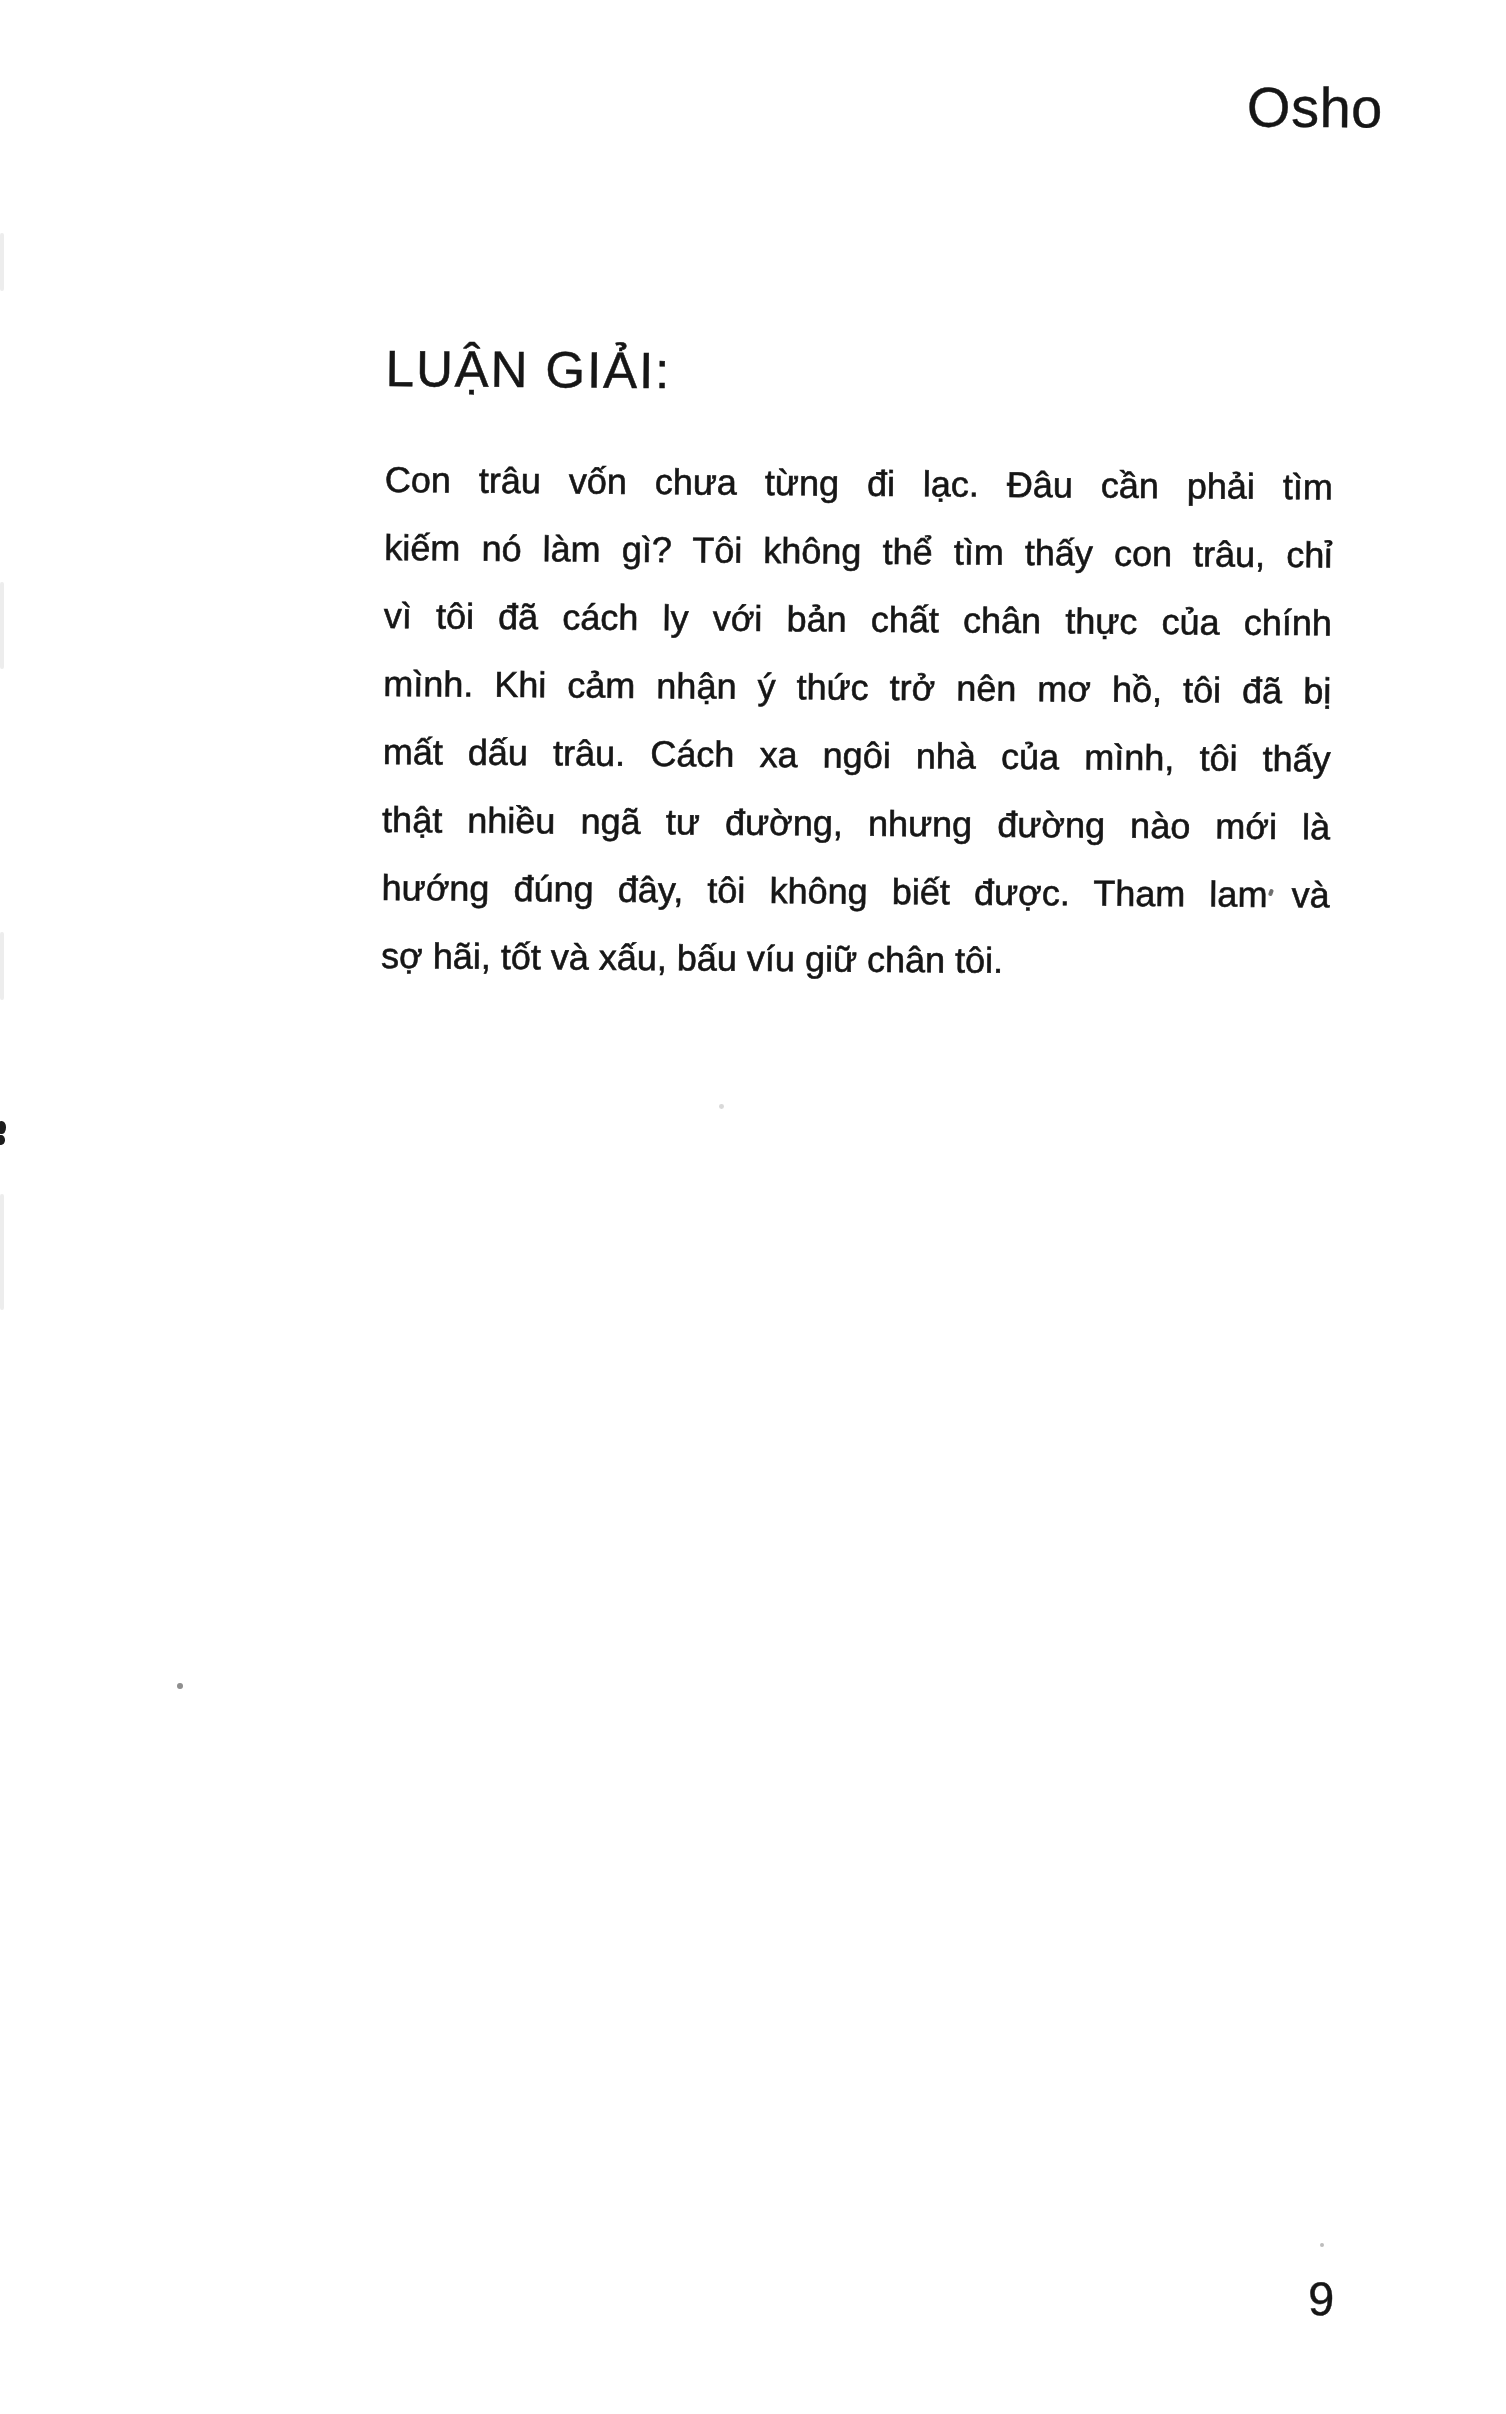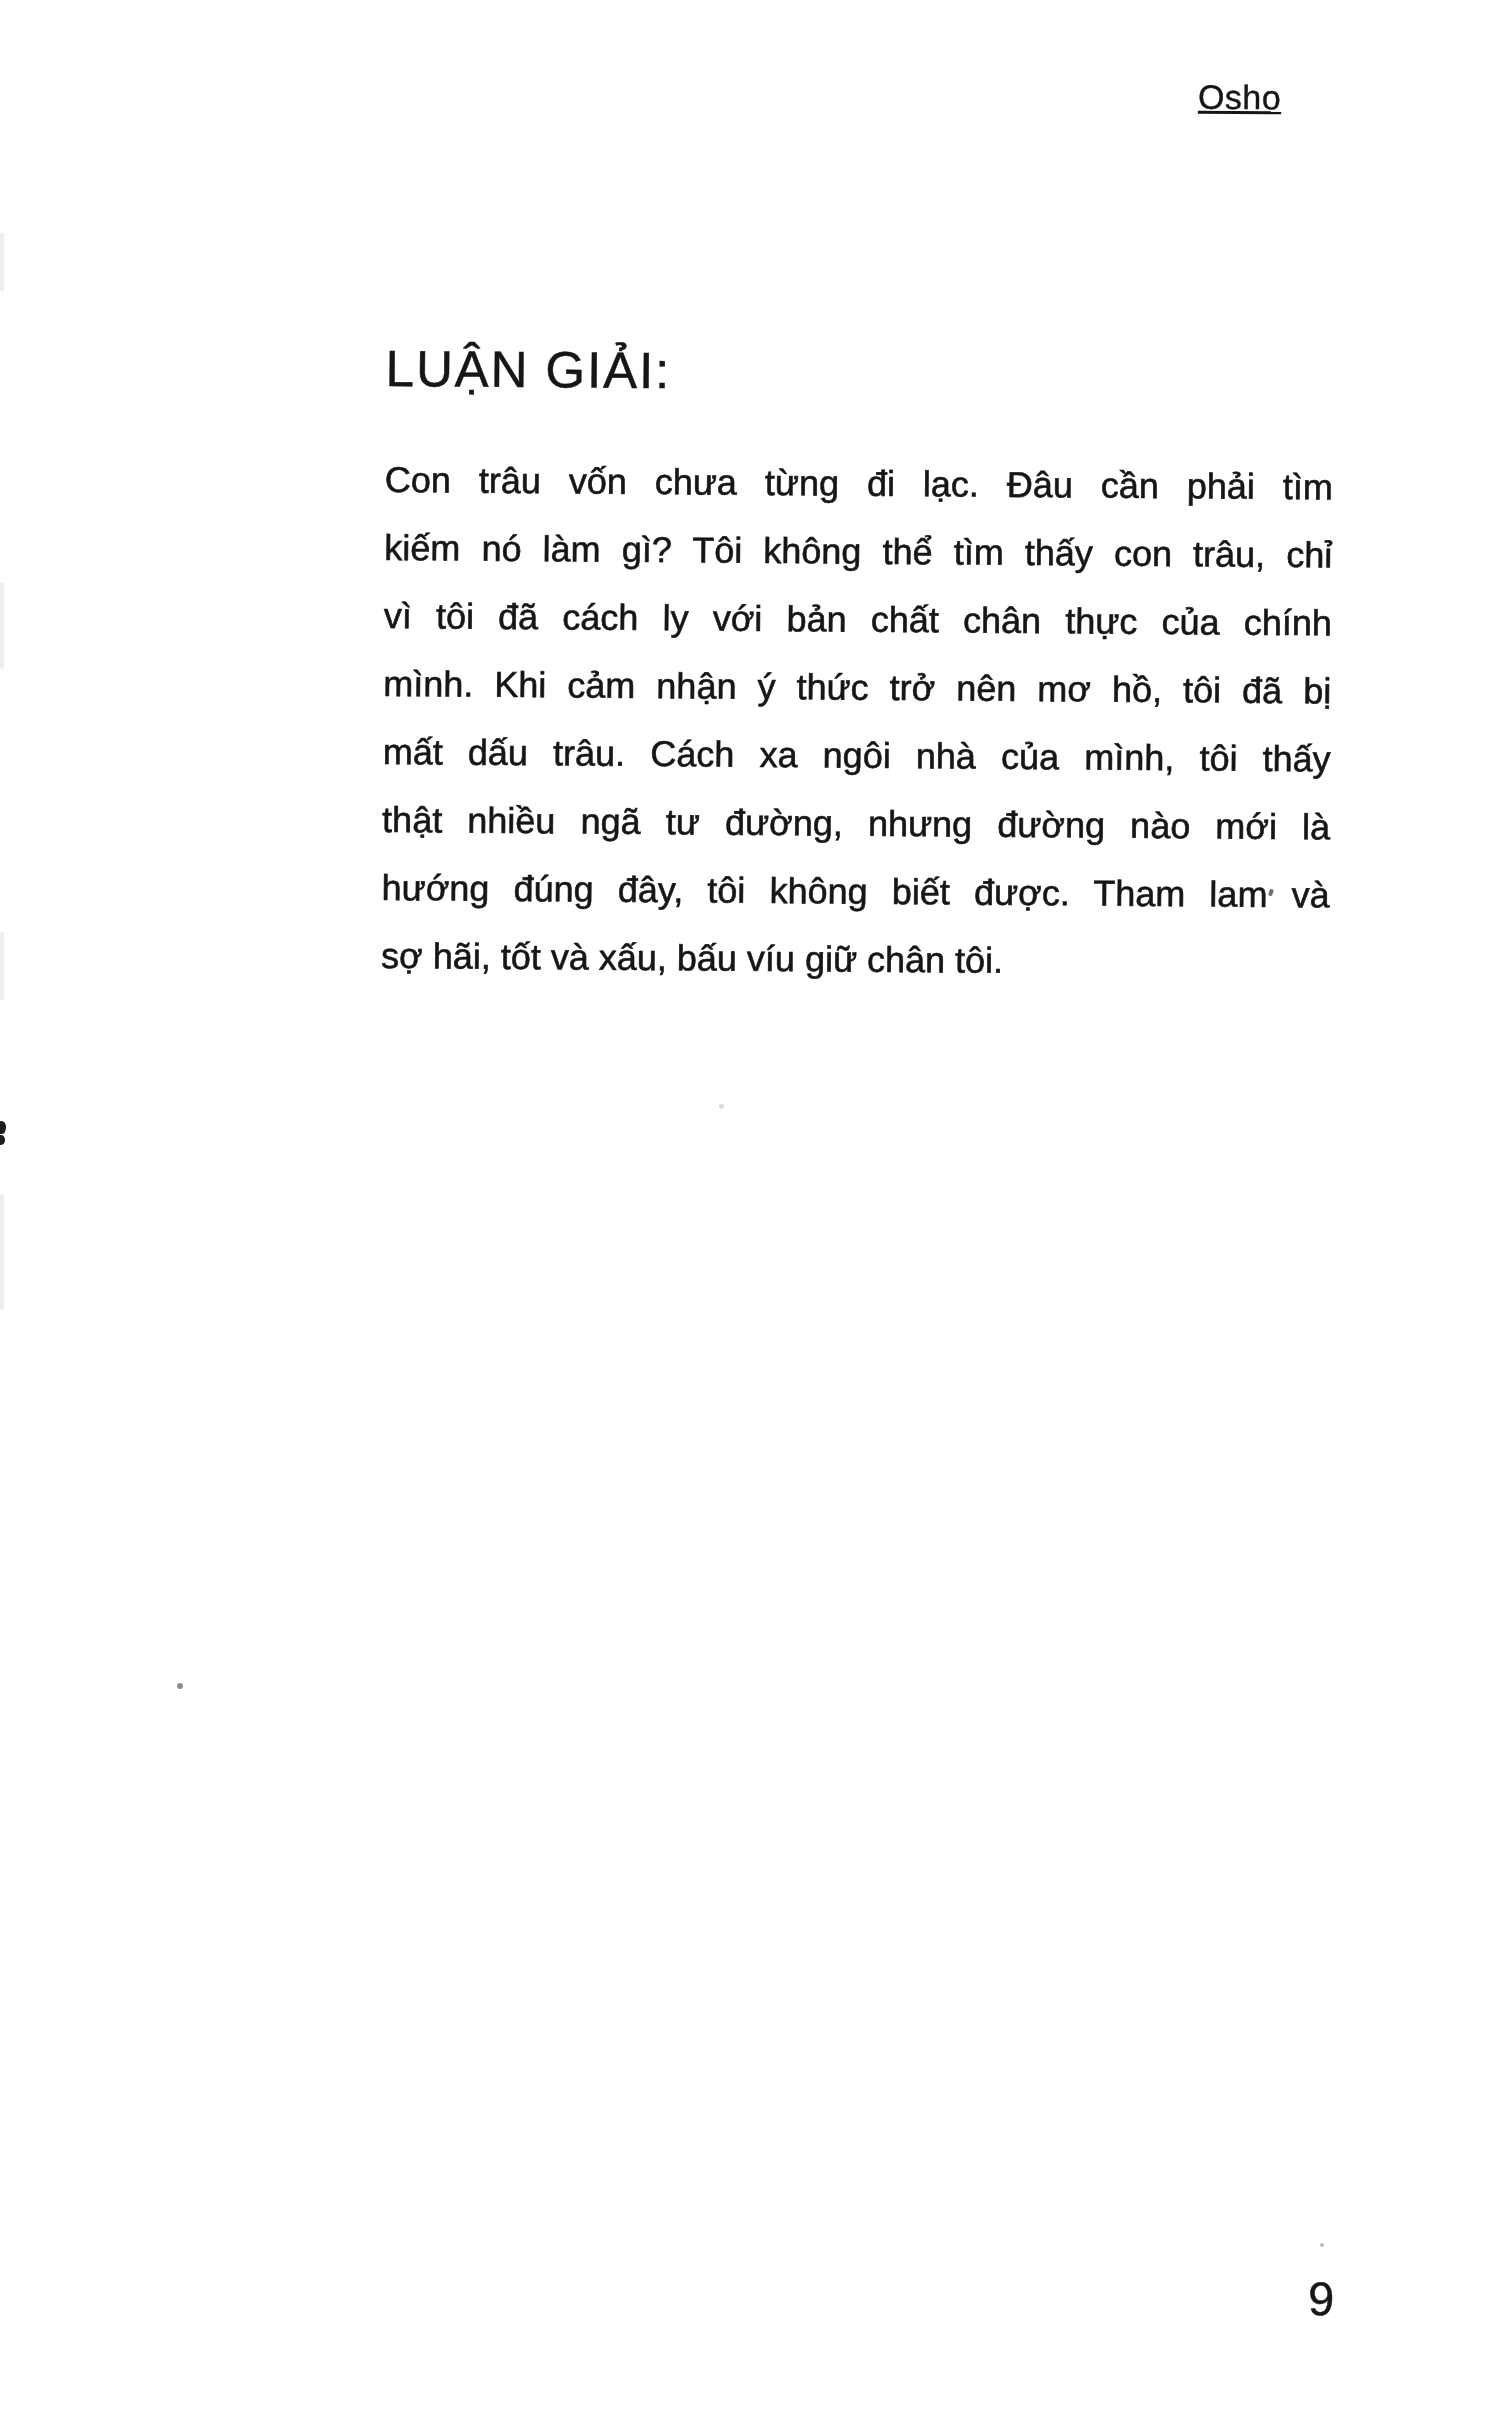--- a/index.html
+++ b/index.html
@@ -12,27 +12,26 @@
     width: 1506px;
     height: 2414px;
     background: #ffffff;
     overflow: hidden;
     font-family: "Liberation Sans", "DejaVu Sans", sans-serif;
     color: #161616;
   }
   .running-header {
     position: absolute;
     top: 80px;
-    left: 1198px;
-    font-size: 34px;
+    left: 1247px;
+    font-size: 56px;
     line-height: 1;
     letter-spacing: 0.5px;
     -webkit-text-stroke: 0.4px currentColor;
     transform: rotate(0.4deg);
-    text-decoration: underline;
   }
   .content {
     position: absolute;
     left: 386px;
     top: 338px;
     width: 948px;
     transform: rotate(0.45deg);
     transform-origin: 0 0;
   }
   .section-heading {

